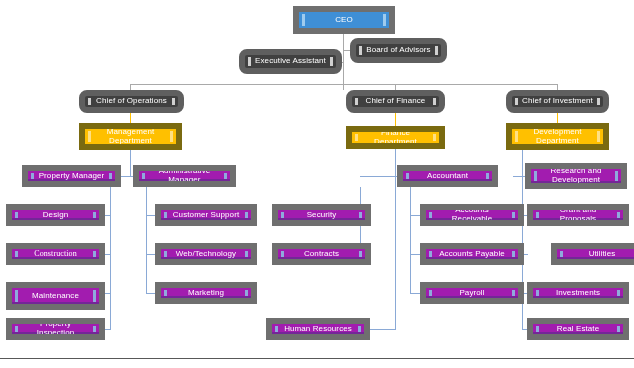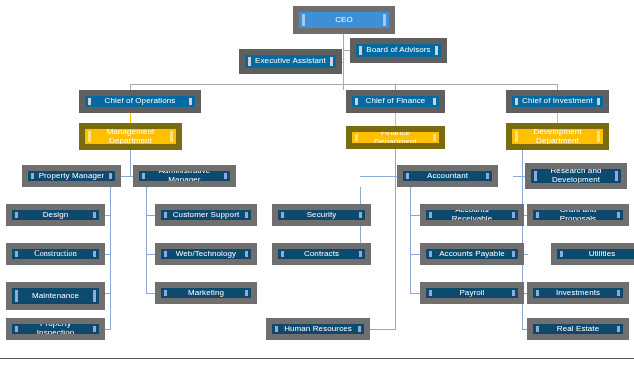--- a/index.html
+++ b/index.html
@@ -62,43 +62,44 @@
     top: 2px;
     bottom: 2px;
     width: 3px;
     z-index: 1;
   }
   .node::before { left: 3px; }
   .node::after  { right: 3px; }
 
   
   .node.blue {
-    background: #0c4a6e;
+    background: #a21caf;
     border-color: #6f6f6f;
     box-shadow: inset 0 -2px 0 rgba(31,58,110,0.35);
   }
   .node.blue::before,
   .node.blue::after {
     background: #8faadc;
   }
 
   
   .node.ceo {
     background: #3f8fd6;
     border-color: #6f6f6f;
   }
   .node.ceo::before,
   .node.ceo::after {
     background: #9fcbee;
   }
 
   
   .node.gray {
-    background: #0369a1;
+    background: #404040;
     border-color: #5f5f5f;
+    border-radius: 8px;
   }
   .node.gray::before,
   .node.gray::after {
     background: #d0d0d0;
   }
 
   
   .node.gold {
     background: #ffc000;
     border-color: #7a6a10;
@@ -162,21 +163,21 @@
     <div class="conn " style="left: 522px; top: 329px; width: 6px; height: 1px;"></div>
     <div class="node ceo" style="left: 293px; top: 6px; width: 102px; height: 28px;">
       <span class="lbl">CEO</span>
     </div>
     <div class="node gray" style="left: 239px; top: 49px; width: 103px; height: 25px;">
       <span class="lbl">Executive Assistant</span>
     </div>
     <div class="node gray" style="left: 350px; top: 38px; width: 97px; height: 25px;">
       <span class="lbl">Board of Advisors</span>
     </div>
-    <div class="node gray" style="left: 79px; top: 90px; width: 122px; height: 23px;">
+    <div class="node gray" style="left: 79px; top: 90px; width: 105px; height: 23px;">
       <span class="lbl">Chief of Operations</span>
     </div>
     <div class="node gray" style="left: 346px; top: 90px; width: 99px; height: 23px;">
       <span class="lbl">Chief of Finance</span>
     </div>
     <div class="node gray" style="left: 506px; top: 90px; width: 103px; height: 23px;">
       <span class="lbl">Chief of Investment</span>
     </div>
     <div class="node gold" style="left: 79px; top: 123px; width: 103px; height: 27px;">
       <span class="lbl">Management

